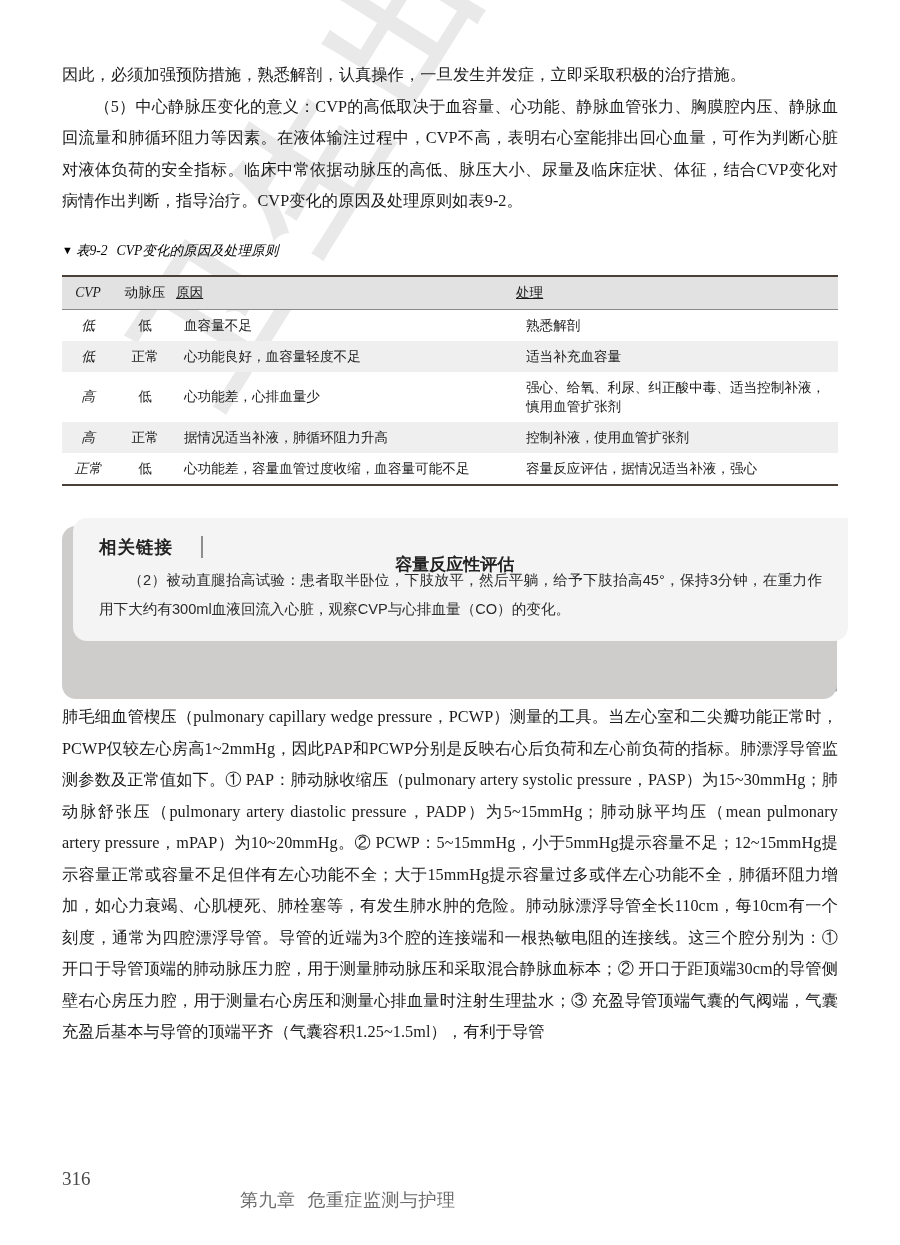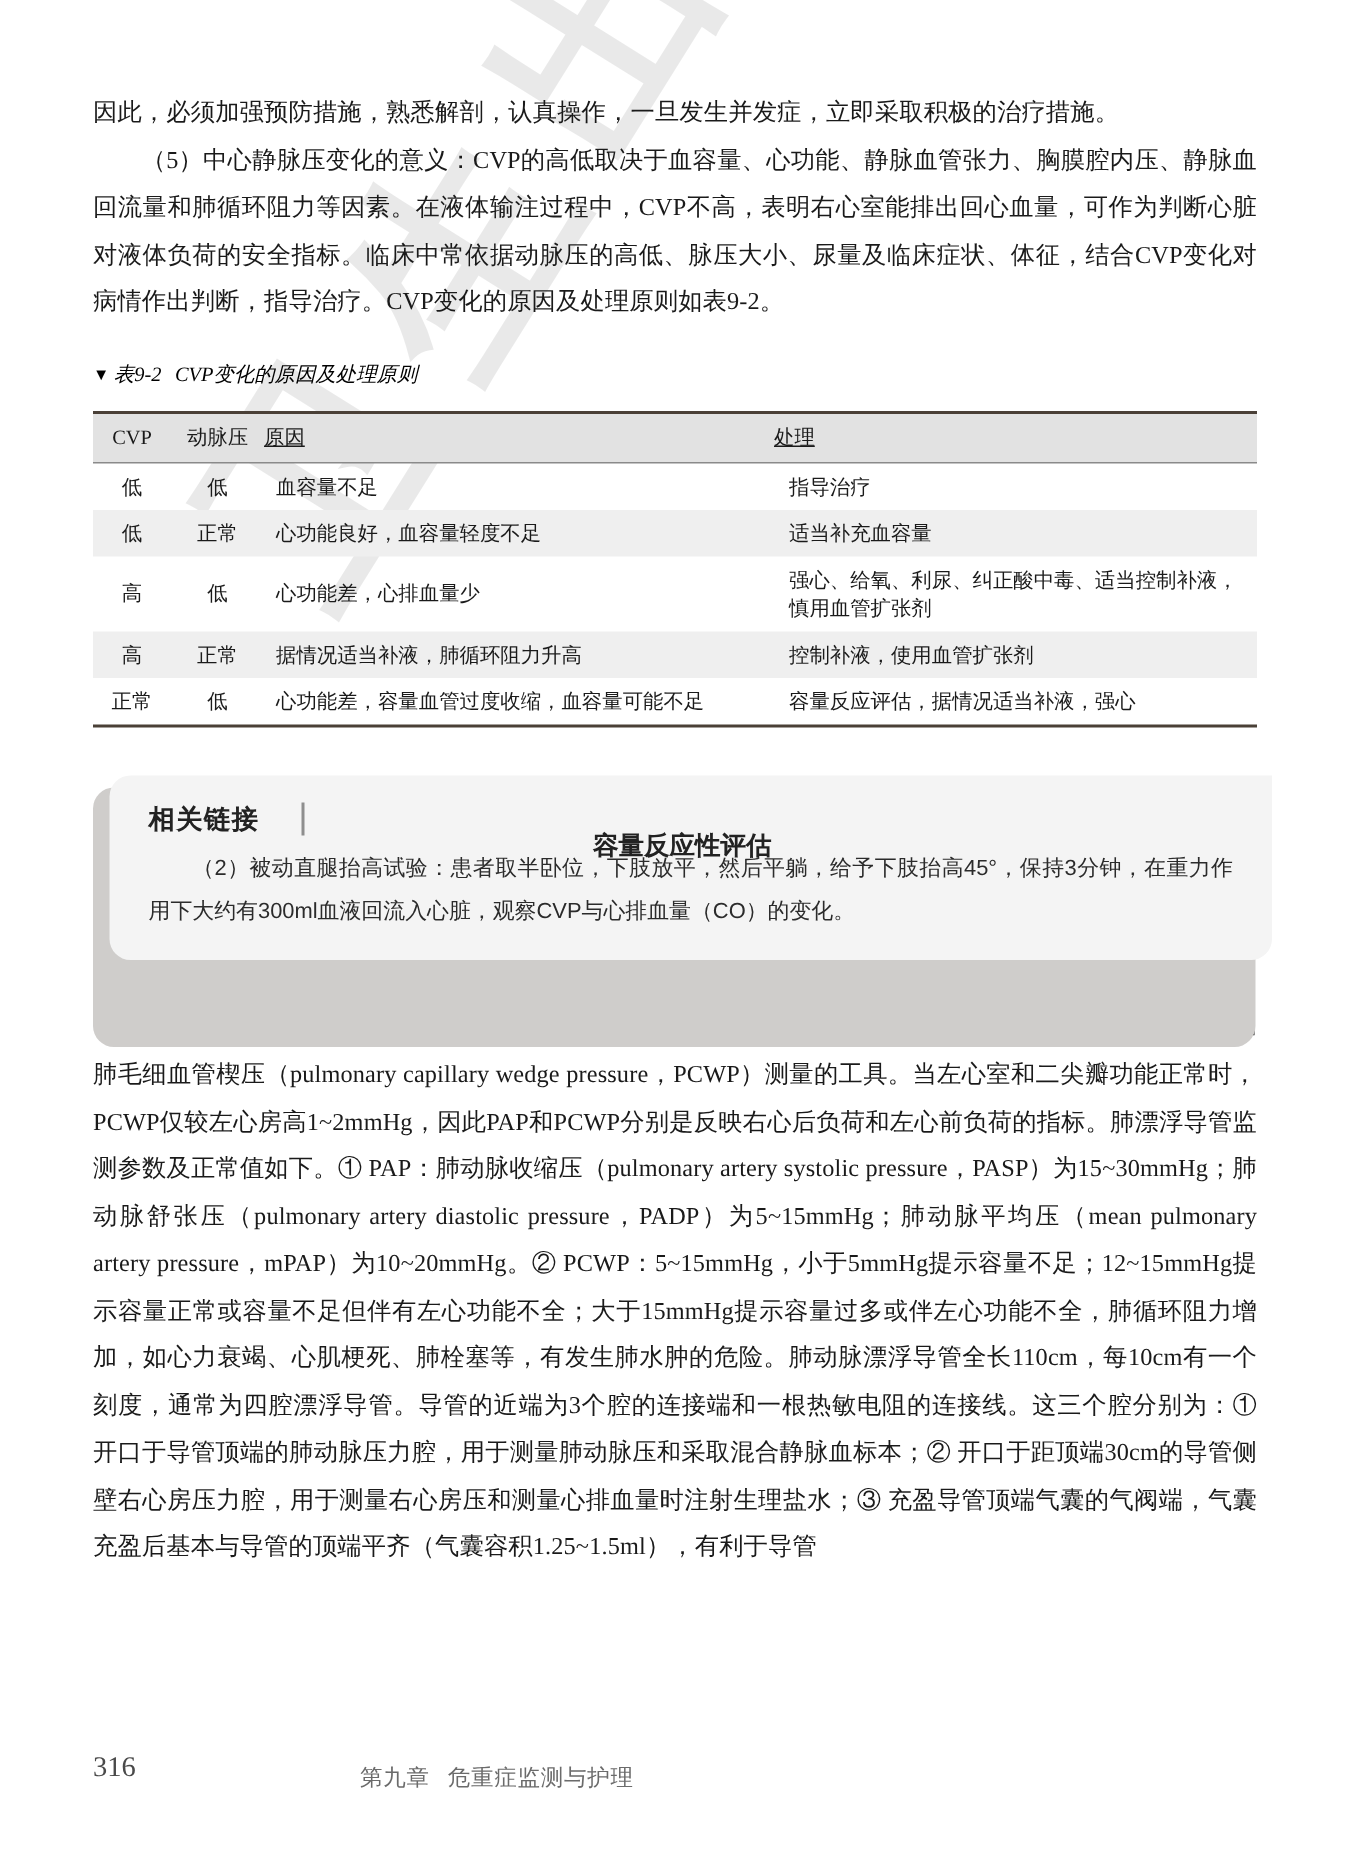--- a/index.html
+++ b/index.html
@@ -100,21 +100,21 @@
   table.data-table tbody td {
     padding: 6px 0 6px 0;
     vertical-align: middle;
     color: #1a1a1a;
     line-height: 19px;
   }
   table.data-table tbody tr.alt td { background: #efefef; }
   table.data-table tbody tr:last-child td {
     border-bottom: 2.2px solid #4a4037;
   }
-  .col-cvp   { width: 52px;  text-align: center; }
+  .col-cvp   { width: 52px;  text-align: center; font-style: italic; }
   .col-ap    { width: 62px;  text-align: center; }
   .col-cause { width: 340px; text-align: left; padding-left: 8px !important; }
   .col-treat { width: 322px; text-align: left; padding-left: 10px !important; }
   th.col-cause, th.col-treat { text-align: left; padding-left: 0 !important; text-decoration: underline; }
 
   
   .callout-wrap {
     position: relative;
     width: 786px;
   }
@@ -194,23 +194,23 @@
     position: absolute;
     left: 0;
     top: 0;
     font-family: "Liberation Serif", serif;
     font-size: 19px;
     color: #4a4a4a;
   }
   .footer .chapter {
     position: absolute;
     left: 178px;
-    top: 8px;
+    top: 20px;
     font-family: "Liberation Serif", serif;
-    font-size: 15px;
+    font-size: 18px;
     color: #6b6b6b;
     letter-spacing: 0.5px;
   }
   .footer .chapter .sep { display:inline-block; width: 12px; }
 
   .spacer-22 { height: 22px; }
   .spacer-14 { height: 14px; }
   .spacer-32 { height: 32px; }
   .spacer-30 { height: 30px; }
 </style>
@@ -242,21 +242,21 @@
           <th class="col-ap">动脉压</th>
           <th class="col-cause">原因</th>
           <th class="col-treat">处理</th>
         </tr>
       </thead>
       <tbody>
         <tr>
           <td class="col-cvp">低</td>
           <td class="col-ap">低</td>
           <td class="col-cause">血容量不足</td>
-          <td class="col-treat">指导治疗</td>
+          <td class="col-treat">熟悉解剖</td>
         </tr>
         <tr class="alt">
           <td class="col-cvp">低</td>
           <td class="col-ap">正常</td>
           <td class="col-cause">心功能良好，血容量轻度不足</td>
           <td class="col-treat">适当补充血容量</td>
         </tr>
         <tr>
           <td class="col-cvp">高</td>
           <td class="col-ap">低</td>

